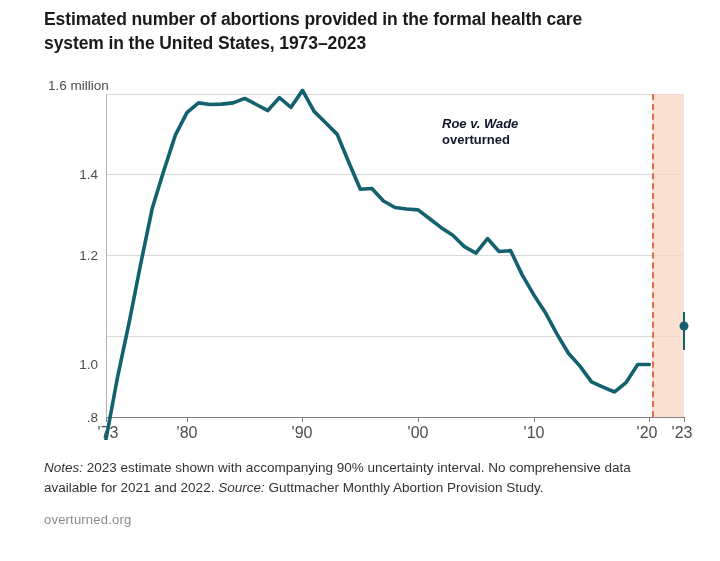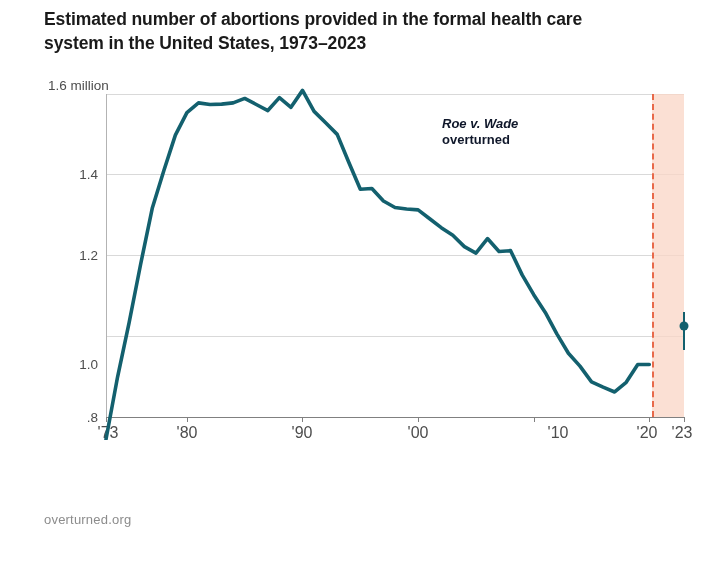--- a/index.html
+++ b/index.html
@@ -193,29 +193,32 @@
     <div class="tick" style="left:258px;"></div>
     <div class="tick" style="left:374px;"></div>
     <div class="tick" style="left:490px;"></div>
     <div class="tick" style="left:605px;"></div>
     <div class="tick" style="left:640px;"></div>
 
     <div class="xlabel" style="left:64px;">'73</div>
     <div class="xlabel" style="left:143px;">'80</div>
     <div class="xlabel" style="left:258px;">'90</div>
     <div class="xlabel" style="left:374px;">'00</div>
-    <div class="xlabel" style="left:490px;margin-left:24px;">'10</div>
+    <div class="xlabel" style="left:490px;">'10</div>
     <div class="xlabel" style="left:603px;">'20</div>
     <div class="xlabel" style="left:638px;">'23</div>
 
     <svg class="series-svg" viewBox="0 0 640 368" preserveAspectRatio="none">
       <polyline id="series-path" fill="none" stroke="#13606e" stroke-width="3.6" stroke-linejoin="round" stroke-linecap="round" points="62.00,367.21 73.56,305.03 85.12,250.52 96.68,191.98 108.24,136.26 119.80,98.71 131.36,63.18 142.92,40.57 154.48,30.88 166.04,32.50 177.60,32.09 189.16,30.88 200.72,26.44 212.28,32.50 223.84,38.55 235.40,25.63 246.96,35.32 258.52,18.37 270.08,39.36 281.64,50.67 293.20,62.38 304.76,90.23 316.32,117.28 327.88,116.48 339.44,128.99 351.00,135.45 362.56,137.07 374.12,137.88 385.68,146.76 397.24,155.64 408.80,163.31 420.36,174.62 431.92,181.08 443.48,166.54 455.04,179.46 466.60,178.66 478.16,202.88 489.72,222.66 501.28,240.43 512.84,261.83 524.40,281.21 535.96,294.13 547.52,309.87 559.08,315.12 570.64,319.97 582.20,310.28 593.76,292.51 605.32,292.51"></polyline>
     </svg>
 
     <div class="ci-bar" id="ci-bar-2023" style="left: 640px; top: 239.621px; height: 38.76px;"></div>
     <div class="point-2023" id="point-2023" style="left: 640px; top: 253.752px;"></div>
 
   </div>
 
+  <div class="notes">
+    <span class="ital">Notes:</span><span> 2023 estimate shown with accompanying 90% uncertainty interval. No comprehensive data available for 2021 and 2022. </span><span class="ital">Source:</span><span> Guttmacher Monthly Abortion Provision Study.</span>
+  </div>
 
   <div class="source">overturned.org</div>
 
 </div>
 
 </body></html>

